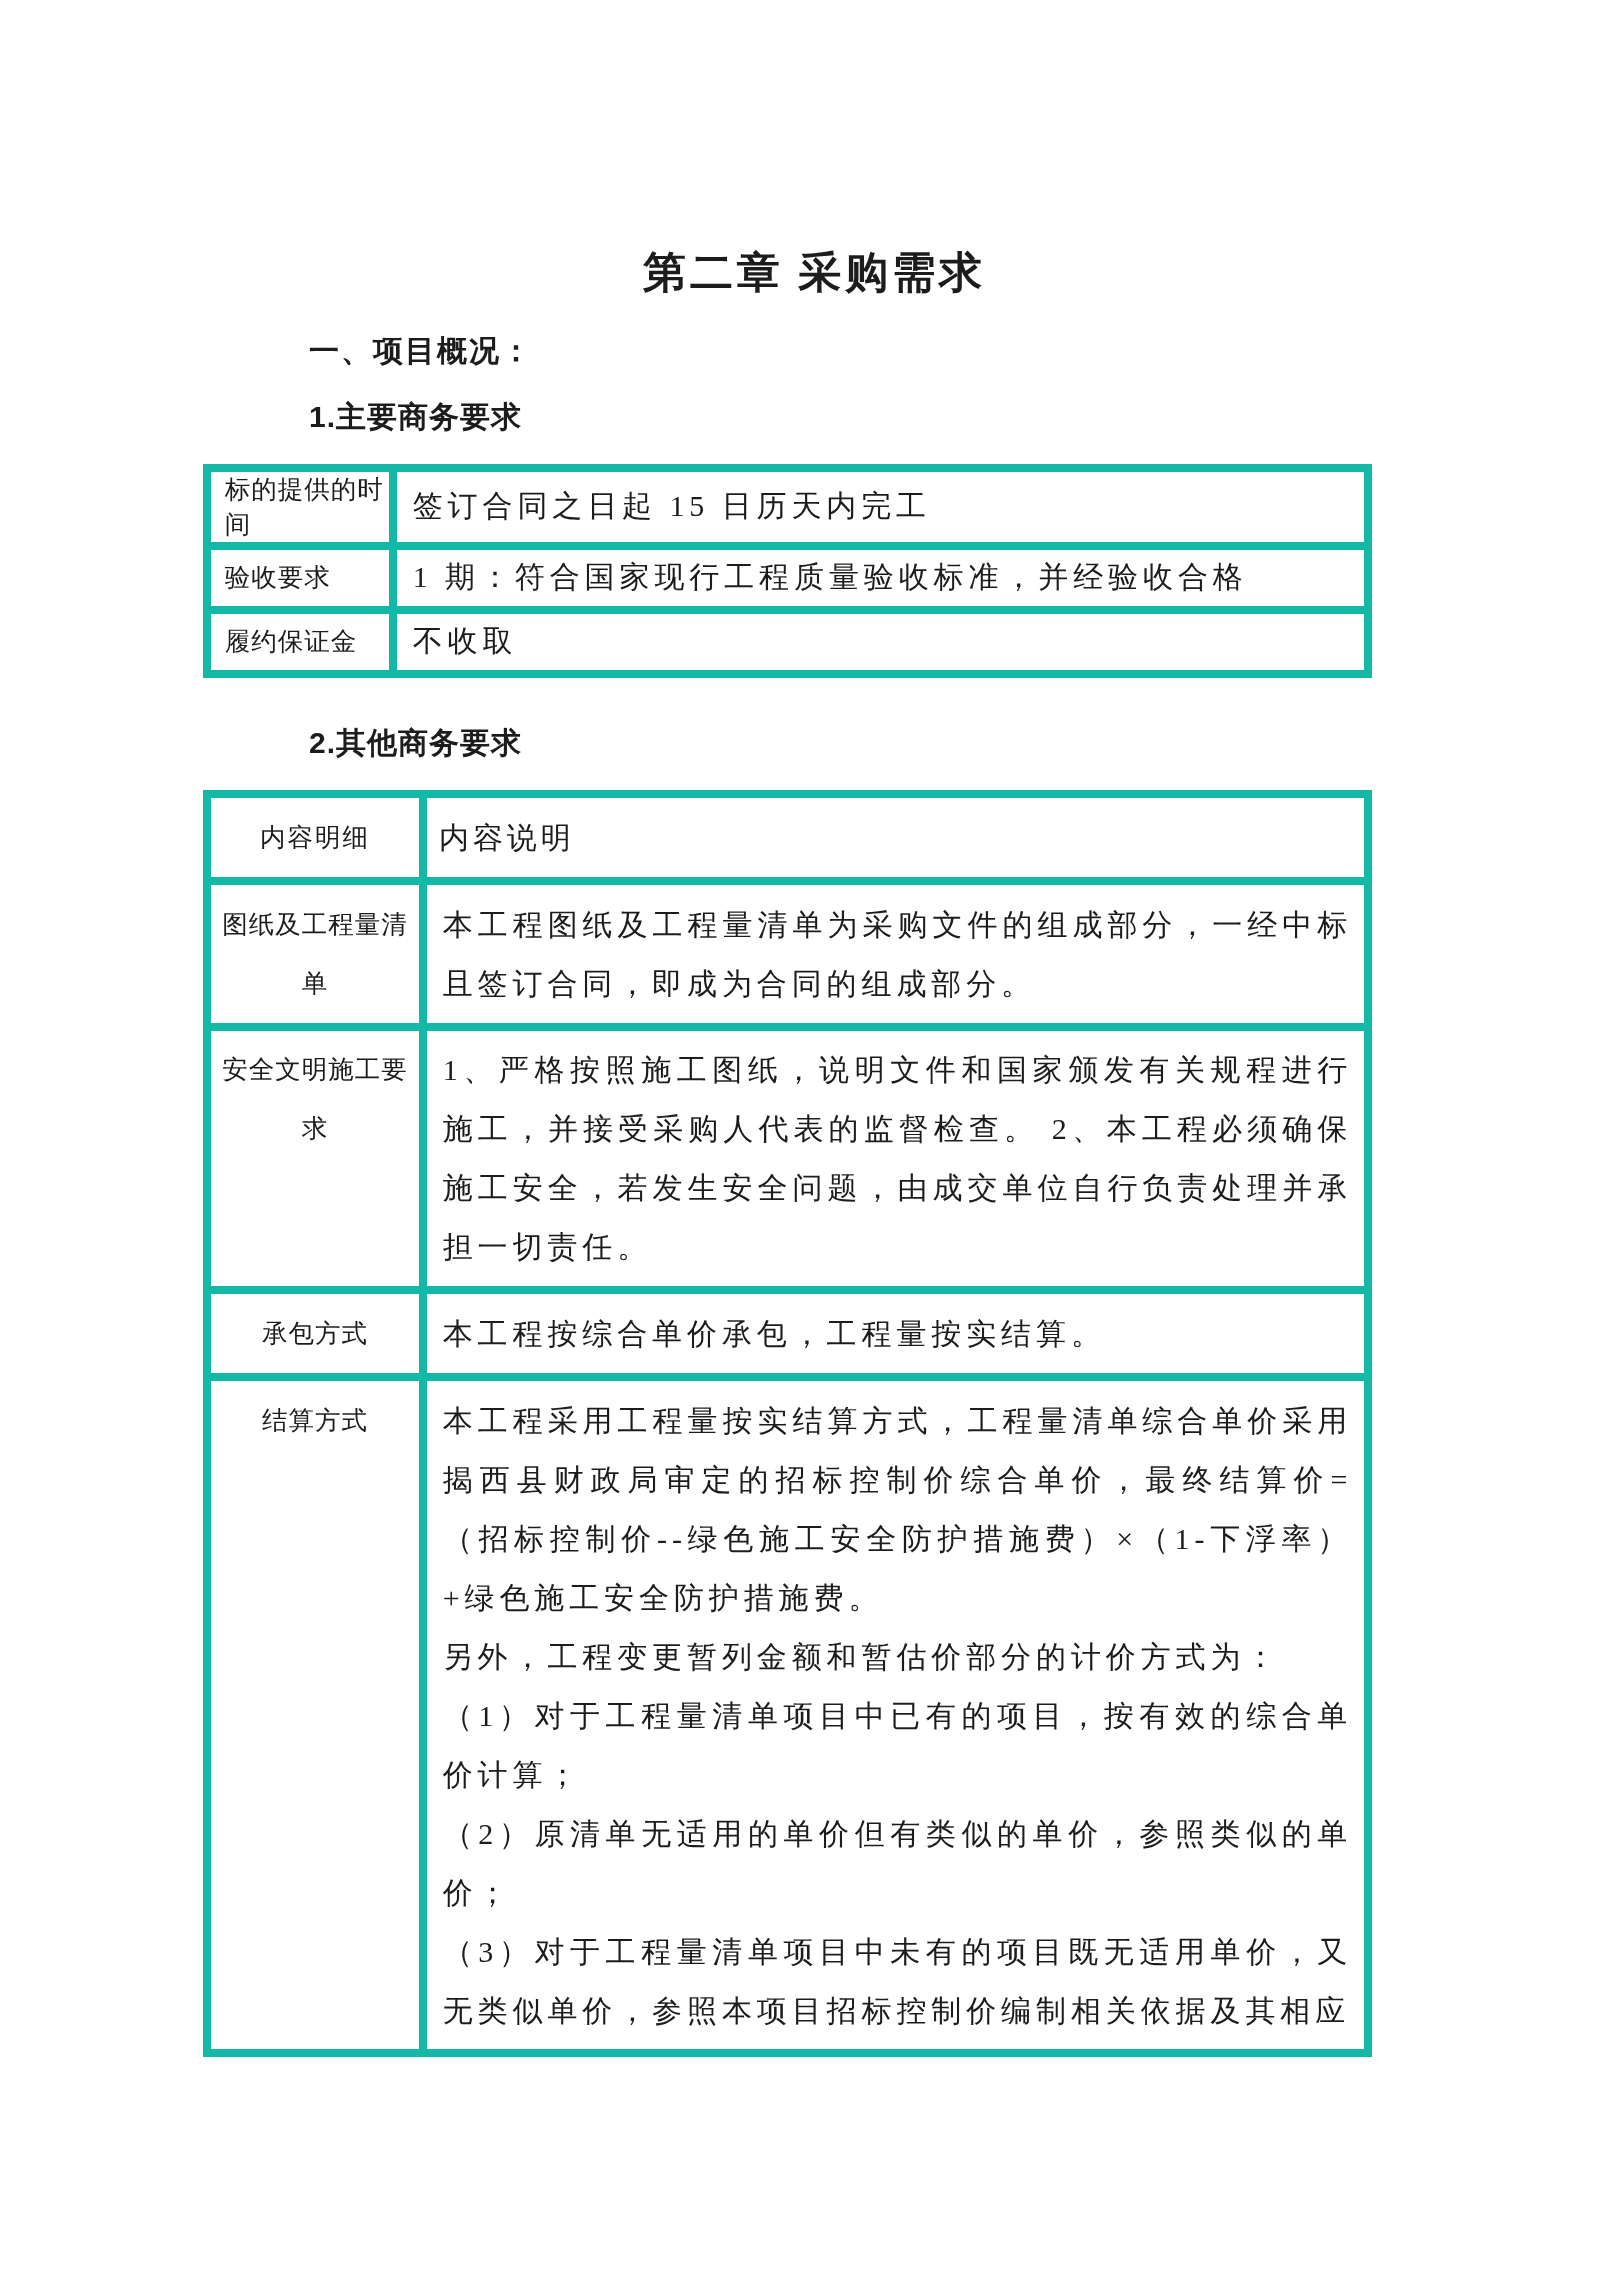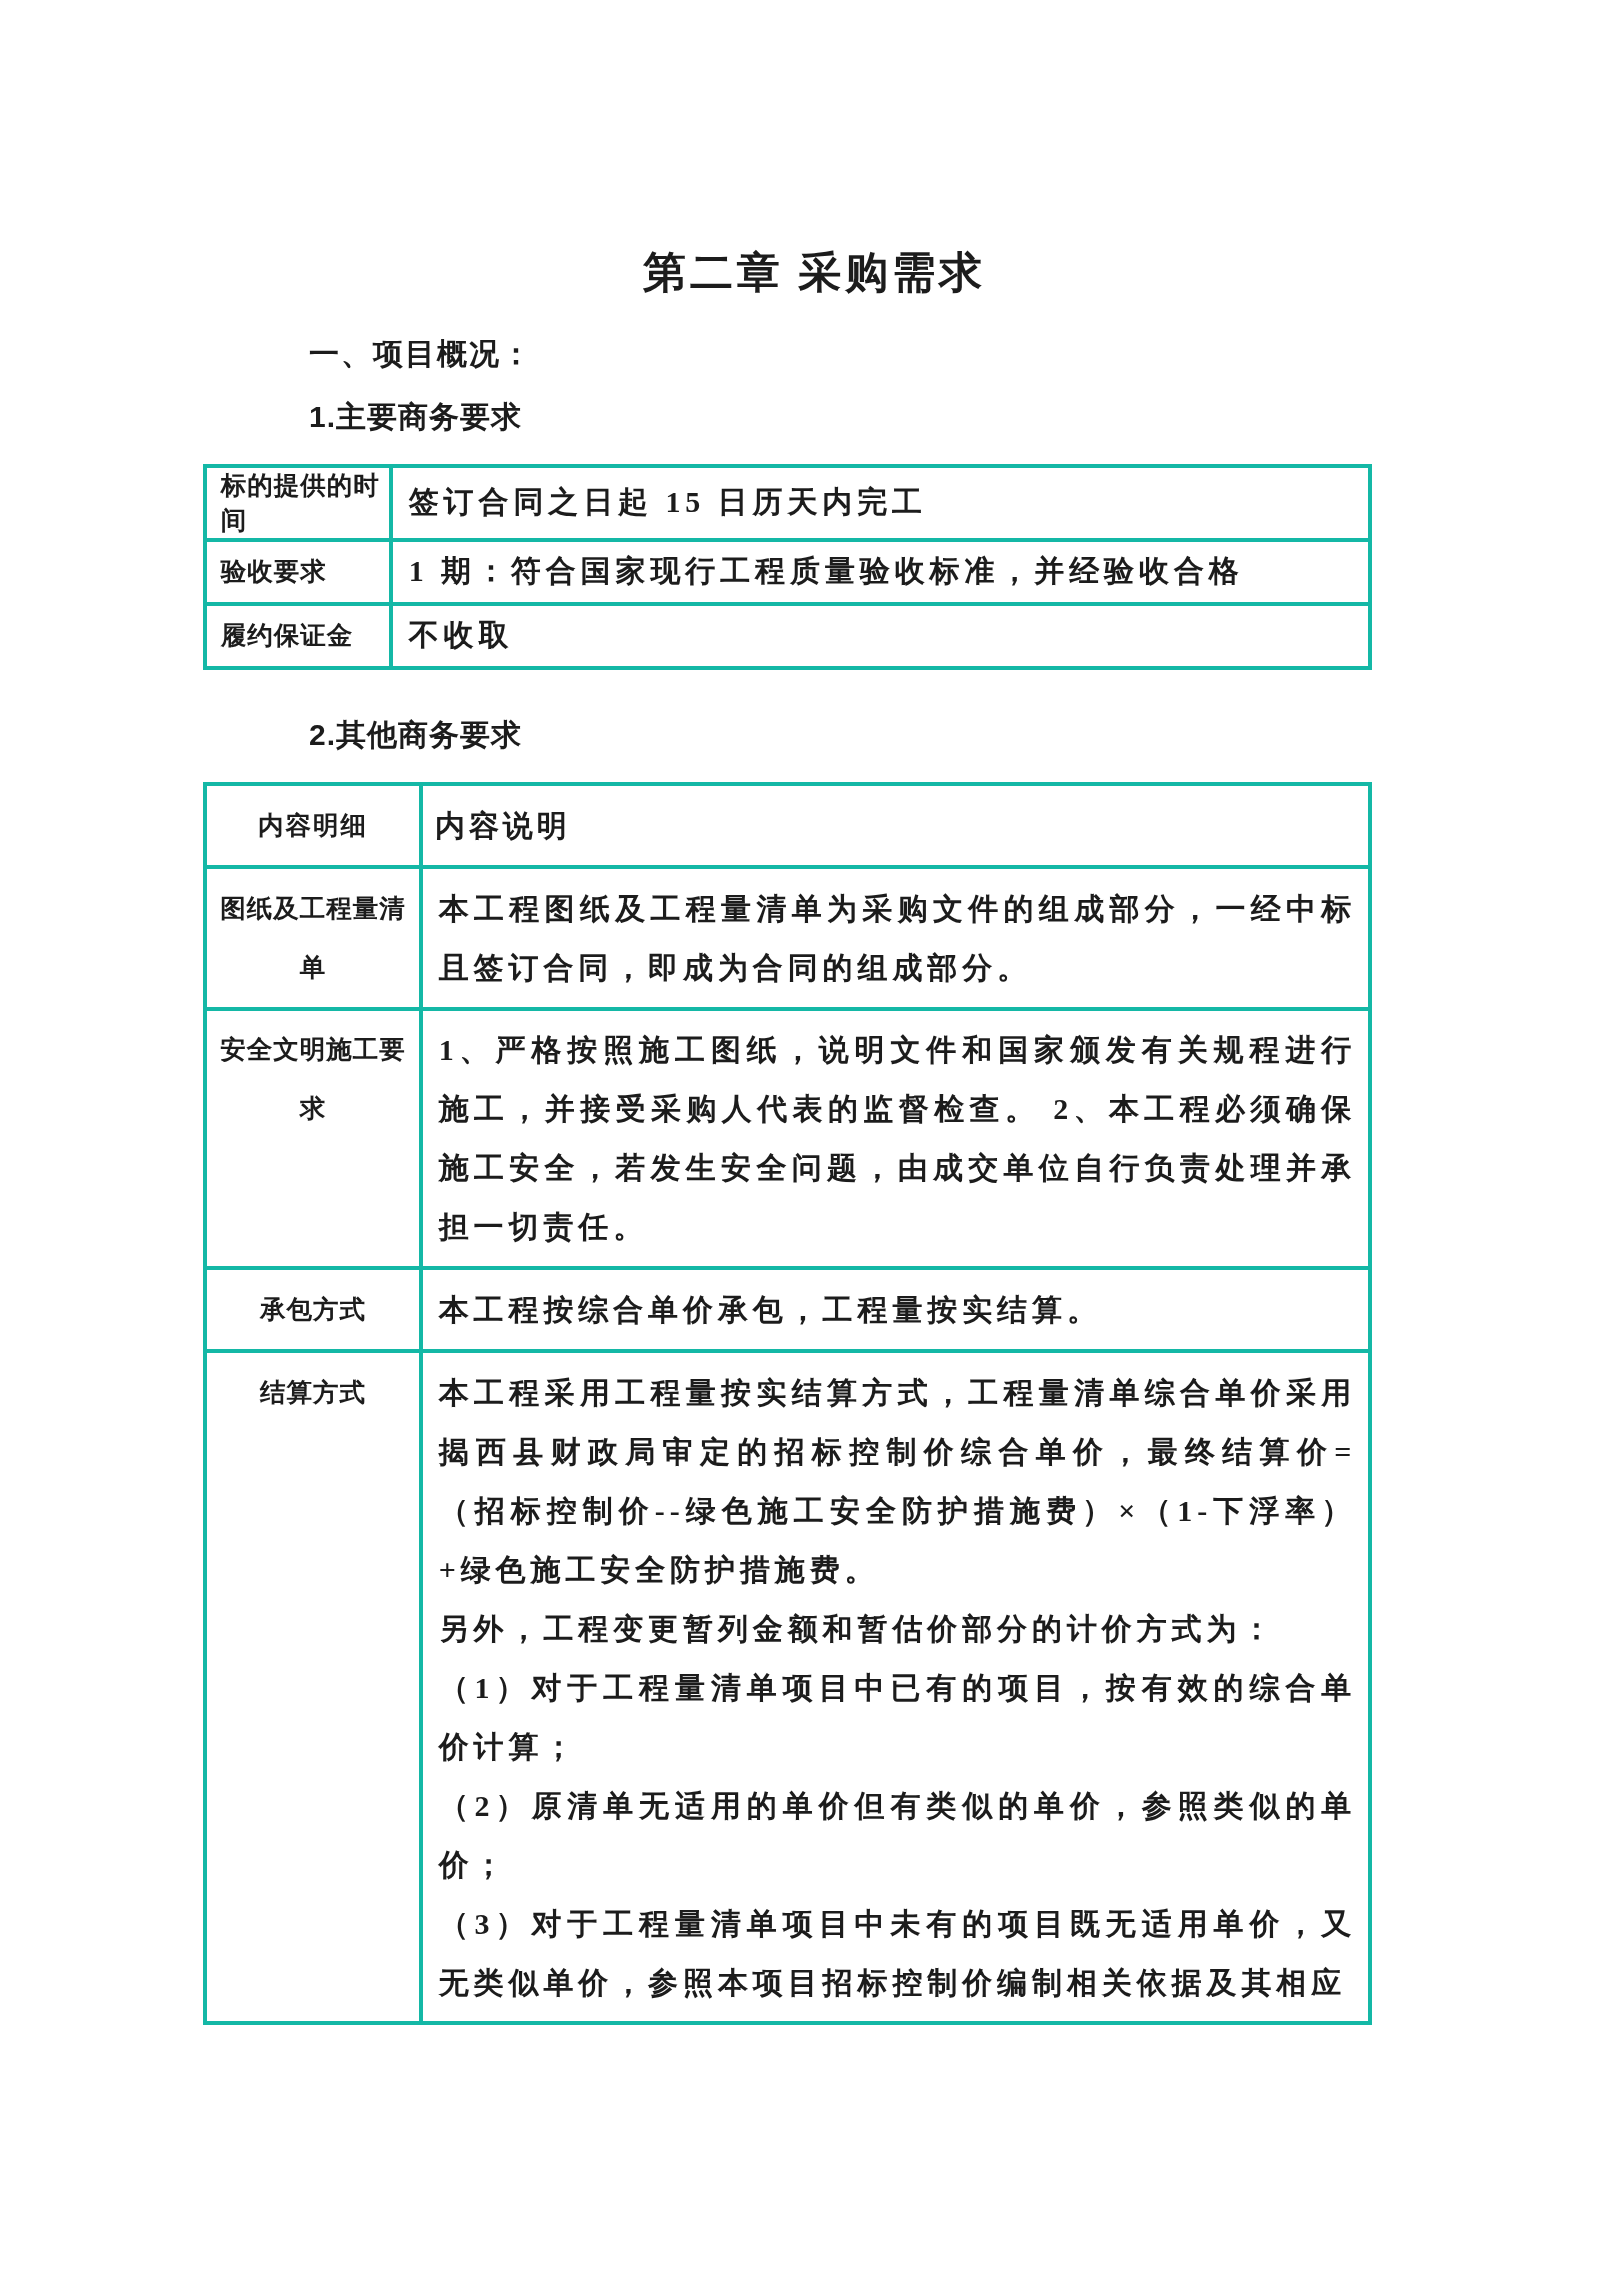--- a/index.html
+++ b/index.html
@@ -18,21 +18,21 @@
     text-align: center;
     font-family: "Liberation Serif", serif;
     font-weight: bold;
     font-size: 43px;
     line-height: 51px;
     letter-spacing: 3.9px;
     padding-left: 8px;
   }
   .heading-1 {
     margin: 35px 0 0 309px;
-    font-family: Liberation Serif, serif;
+    font-family: Liberation Mono, monospace;
     font-weight: bold;
     font-size: 30px;
     line-height: 41px;
     letter-spacing: 2px;
   }
   .heading-2 {
     margin: 21.6px 0 0 309px;
     font-family: "Liberation Sans", sans-serif;
     font-weight: bold;
     font-size: 30px;
@@ -40,23 +40,23 @@
     letter-spacing: 1px;
   }
   .heading-2.second { margin-top: 44px; }
   table.doc-table {
     border-collapse: collapse;
     table-layout: fixed;
     width: 1169px;
     margin: 27.4px 0 0 203px;
   }
   table.doc-table td, table.doc-table th {
-    border: 4px solid #14b8a6;
+    border: 8px solid #14b8a6;
     box-sizing: border-box;
-    font-weight: bold;
+    font-weight: normal;
   }
   
   .t1 td { height: 64px; }
   .t1 .c1 {
     width: 186px;
     font-size: 25.5px;
     padding: 0 3.9px 0 13.7px;
     letter-spacing: 1px;
     text-align: left;
     vertical-align: middle;

